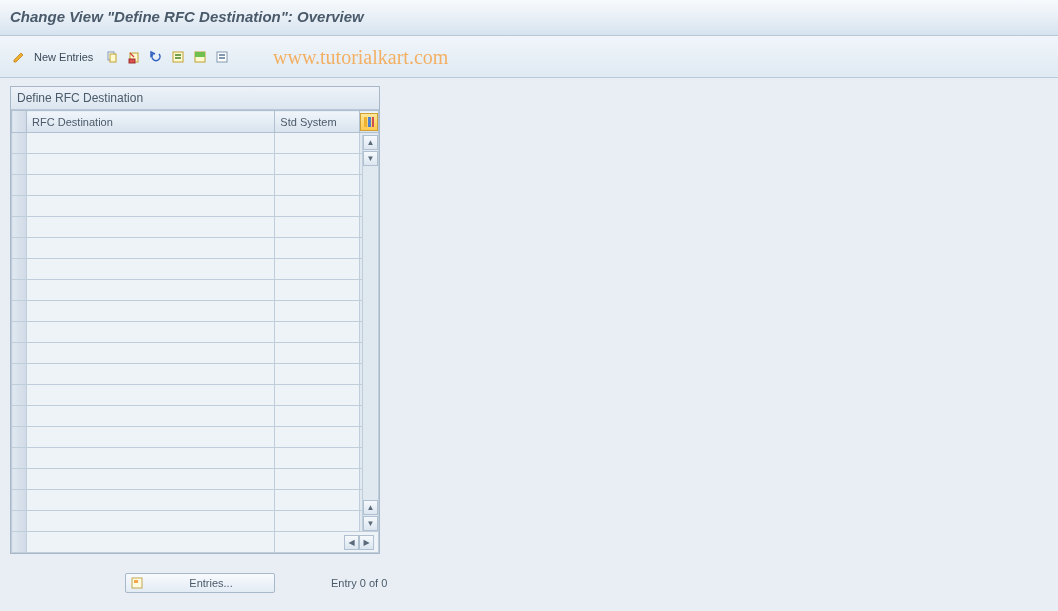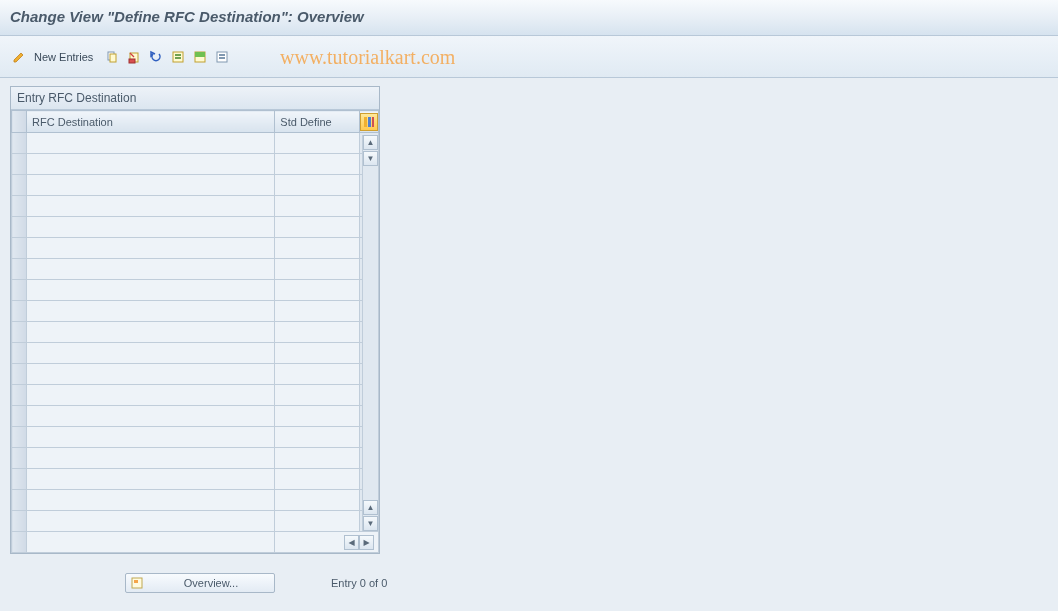--- a/index.html
+++ b/index.html
@@ -177,21 +177,21 @@
       text-align: center;
     }
     .entry-status {
       margin-left: 56px;
       color: #4a5a6a;
       font-size: 11px;
     }
     .watermark {
       position: absolute;
       top: 46px;
-      left: 280px;
+      left: 273px;
       font-size: 20px;
       color: #f5a54a;
       opacity: 0.85;
       pointer-events: none;
       font-family: Georgia, serif;
     }
   </style>
 </head>
 <body>
 
@@ -243,34 +243,34 @@
         <rect x="4" y="4" width="6" height="2" fill="#8098b0"></rect>
         <rect x="4" y="7" width="6" height="2" fill="#8098b0"></rect>
       </svg>
   </span>
 </div>
 
 <div class="watermark">www.tutorialkart.com</div>
 
 <div class="content-area">
   <div class="table-panel">
-    <div class="panel-title">Entry RFC Destination</div>
+    <div class="panel-title">Define RFC Destination</div>
     <div class="table-wrap">
       <table class="grid">
         <colgroup>
           <col style="width:14px">
           <col style="width:230px">
           <col style="width:78px">
           <col style="width:18px">
         </colgroup>
         <thead>
           <tr>
             <th class="row-selector"></th>
             <th>RFC Destination</th>
-            <th>Std Define</th>
+            <th>Std System</th>
             <th style="padding:0;text-align:center;">
               <span class="config-btn">
                 <svg width="12" height="12" viewBox="0 0 12 12">
                     <rect x="1" y="1" width="3" height="10" fill="#f0b030"></rect>
                     <rect x="5" y="1" width="3" height="10" fill="#5080d0"></rect>
                     <rect x="9" y="1" width="2" height="10" fill="#d05050"></rect>
                   </svg>
               </span>
             </th>
           </tr>
@@ -415,16 +415,16 @@
 </div>
 
 <div class="footer">
   <div class="position-btn">
     <span class="icon-slot">
       <svg width="14" height="14" viewBox="0 0 14 14">
           <rect x="2" y="2" width="10" height="10" fill="#fffbe0" stroke="#c0a850"></rect>
           <rect x="4" y="4" width="4" height="3" fill="#f5a54a"></rect>
         </svg>
     </span>
-    <span class="label-slot">Overview...</span>
+    <span class="label-slot">Entries...</span>
   </div>
   <span class="entry-status">Entry 0 of 0</span>
 </div>
 
 </body></html>

